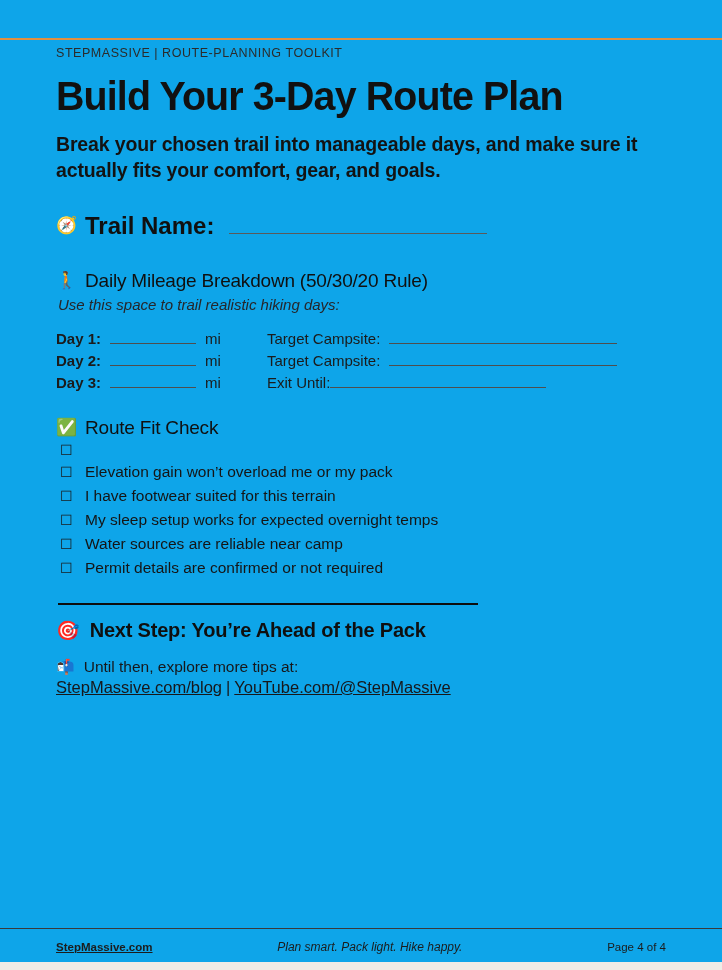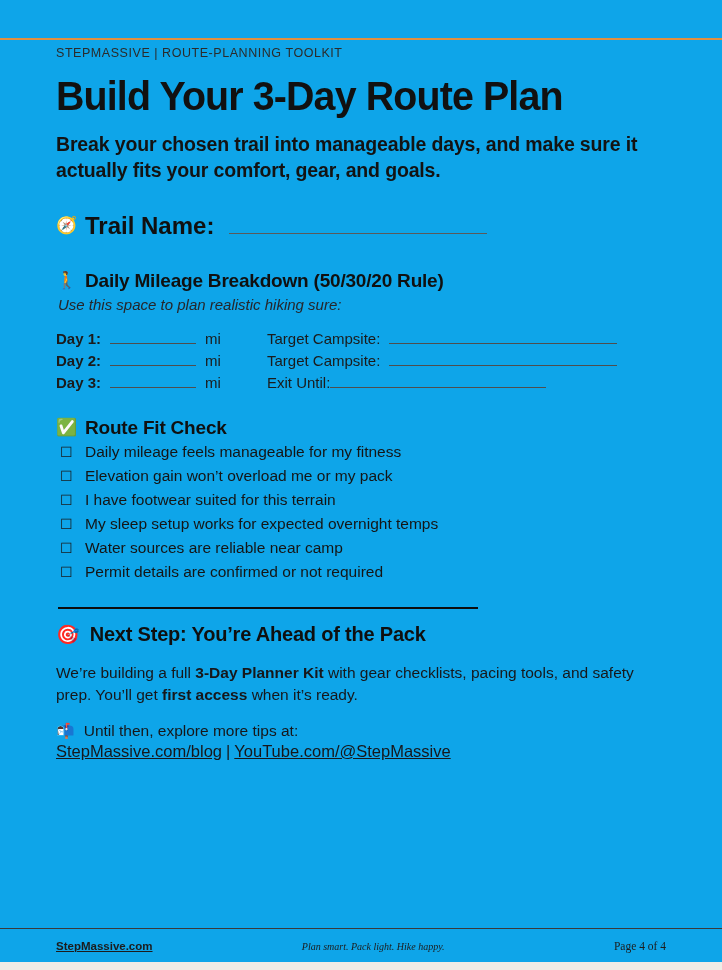--- a/index.html
+++ b/index.html
@@ -86,21 +86,21 @@
   }
   .sec-emoji {
     font-size: 17px;
     line-height: 1;
     flex: none;
     width: 20px;
     text-align: center;
   }
   .sec-title {
     font-size: 19px;
-    font-weight: bold;
+    font-weight: normal;
     color: #101010;
     letter-spacing: -0.2px;
   }
 
   .trail-row {
     display: flex;
     align-items: center;
     gap: 9px;
     margin: 0 0 30px 0;
   }
@@ -264,28 +264,28 @@
     justify-content: space-between;
     font-size: 11.5px;
     color: #1c1c1c;
   }
   .footer-left {
     font-weight: bold;
     text-decoration: underline;
     font-size: 11.5px;
   }
   .footer-center {
-    font-family: Liberation Serif, serif;
+    font-family: Liberation Sans, sans-serif;
     font-style: italic;
-    font-size: 10px;
+    font-size: 12px;
     color: #1c1c1c;
     position: relative;
     left: -10px;
   }
-  .footer-right { font-size: 11.5px; font-family: Liberation Serif, serif; }
+  .footer-right { font-size: 11.5px; }
 </style>
 </head>
 <body>
 
 <div class="page">
 
   <div class="top-rule"></div>
 
   <div class="content">
 
@@ -298,21 +298,21 @@
     <div class="trail-row">
       <span class="sec-emoji">🧭</span>
       <span class="trail-label">Trail Name:</span>
       <span class="trail-line"></span>
     </div>
 
     <div class="sec-head">
       <span class="sec-emoji">🚶</span>
       <span class="sec-title">Daily Mileage Breakdown (50/30/20 Rule)</span>
     </div>
-    <div class="sec-note">Use this space to plan realistic hiking sure:</div>
+    <div class="sec-note">Use this space to trail realistic hiking days:</div>
 
     <div class="days">
 
       <div class="day-row">
         <span class="day-label">Day 1:</span>
         <span class="short-line"></span>
         <span class="unit">mi</span>
         <span class="right-label">Target Campsite:</span>
         <span class="camp-line"></span>
       </div>
@@ -336,21 +336,20 @@
     </div>
 
     <div class="sec-head">
       <span class="sec-emoji">✅</span>
       <span class="sec-title">Route Fit Check</span>
     </div>
 
     <div class="checklist">
       <div class="check-row">
         <span class="cbox">☐</span>
-        <span>Daily mileage feels manageable for my fitness</span>
       </div>
       <div class="check-row">
         <span class="cbox">☐</span>
         <span>Elevation gain won’t overload me or my pack</span>
       </div>
       <div class="check-row">
         <span class="cbox">☐</span>
         <span>I have footwear suited for this terrain</span>
       </div>
       <div class="check-row">
@@ -368,21 +367,20 @@
     </div>
 
     <div class="divider"></div>
 
     <div class="nextstep-head">
       <span class="nextstep-emoji">🎯</span>
       <span class="nextstep-title">Next Step: You’re Ahead of the Pack</span>
     </div>
 
 
-    <p class="para"><span>We’re building a full </span><b>3-Day Planner Kit</b><span> with gear checklists, pacing tools, and safety prep. You’ll get </span><b>first access</b><span> when it’s ready.</span></p>
 
     <div class="links-intro">
       <span class="links-emoji">📬</span>
       <span>Until then, explore more tips at:</span>
     </div>
 
     <div class="links-row"><a href="#">StepMassive.com/blog</a><span class="links-sep">|</span><a href="#">YouTube.com/@StepMassive</a></div>
 
   </div>
 

